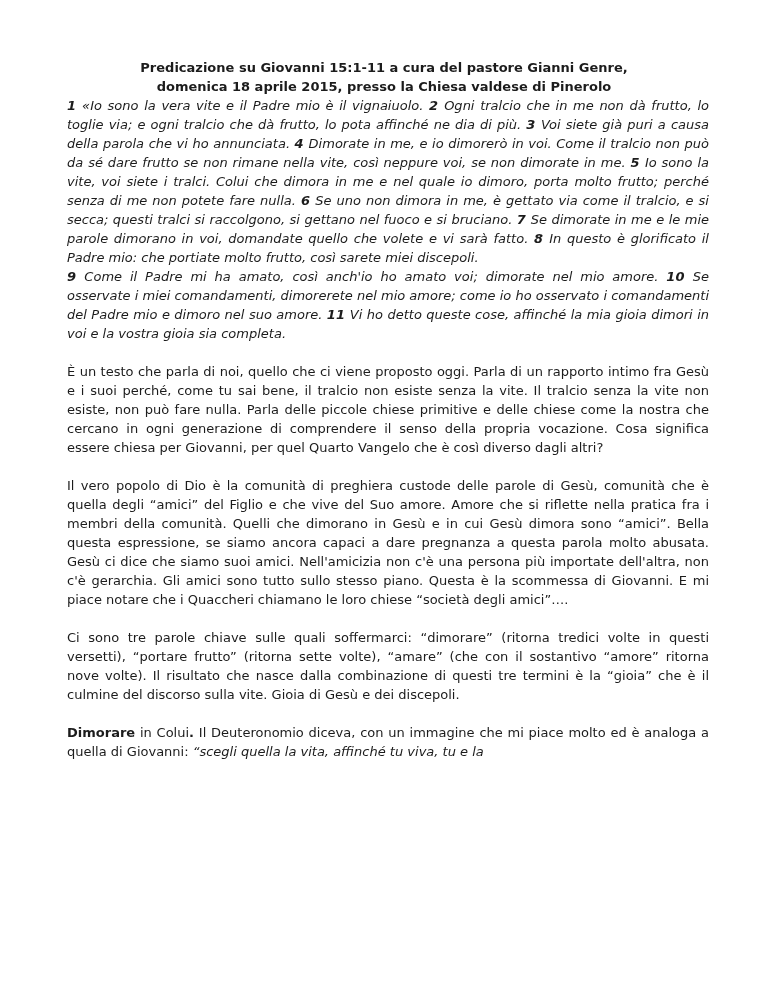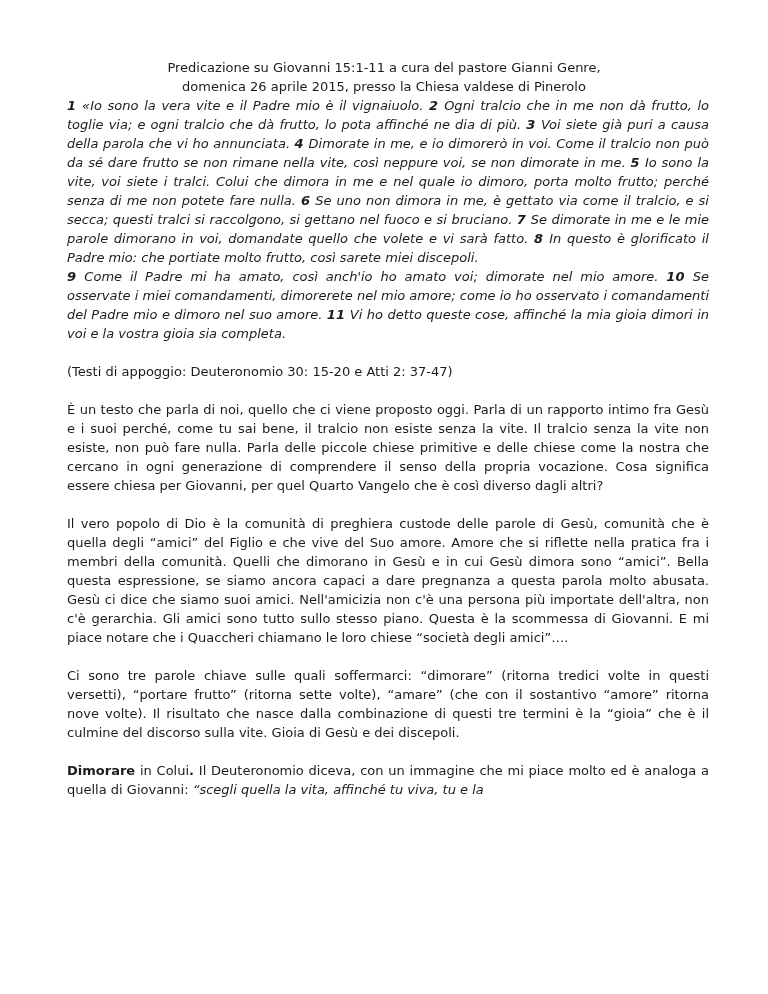--- a/index.html
+++ b/index.html
@@ -14,21 +14,21 @@
     background: #ffffff;
     box-sizing: border-box;
     padding: 58px 59px 20px 59px;
     font-family: "DejaVu Sans", "Liberation Sans", sans-serif;
     font-size: 13px;
     line-height: 19px;
     color: #1c1c1c;
     overflow: hidden;
   }
   .doc-title {
-    font-weight: normal;
+    font-weight: bold;
     text-align: center;
   }
   .doc-title div {
     white-space: nowrap;
   }
   .section-heading {
     font-weight: bold;
     text-align: center;
     margin: 39px 0 27px 0;
   }
@@ -41,23 +41,22 @@
   }
   .b { font-weight: bold; }
   .i { font-style: italic; }
 </style>
 </head>
 <body>
 
 <div class="page">
   <div class="doc-title">
     <div>Predicazione su Giovanni 15:1-11 a cura del pastore Gianni Genre,</div>
-    <div>domenica 26 aprile 2015, presso la Chiesa valdese di Pinerolo</div>
+    <div>domenica 18 aprile 2015, presso la Chiesa valdese di Pinerolo</div>
   </div>
   <div>
       <p class="para scripture"><span class="b">1 </span><span>«Io sono la vera vite e il Padre mio è il vignaiuolo. </span><span class="b">2 </span><span>Ogni tralcio che in me non dà frutto, lo toglie via; e ogni tralcio che dà frutto, lo pota affinché ne dia di più. </span><span class="b">3 </span><span>Voi siete già puri a causa della parola che vi ho annunciata. </span><span class="b">4 </span><span>Dimorate in me, e io dimorerò in voi. Come il tralcio non può da sé dare frutto se non rimane nella vite, così neppure voi, se non dimorate in me. </span><span class="b">5 </span><span>Io sono la vite, voi siete i tralci. Colui che dimora in me e nel quale io dimoro, porta molto frutto; perché senza di me non potete fare nulla. </span><span class="b">6 </span><span>Se uno non dimora in me, è gettato via come il tralcio, e si secca; questi tralci si raccolgono, si gettano nel fuoco e si bruciano. </span><span class="b">7 </span><span>Se dimorate in me e le mie parole dimorano in voi, domandate quello che volete e vi sarà fatto. </span><span class="b">8 </span><span>In questo è glorificato il Padre mio: che portiate molto frutto, così sarete miei discepoli.</span><br><span class="b">9 </span><span>Come il Padre mi ha amato, così anch'io ho amato voi; dimorate nel mio amore. </span><span class="b">10 </span><span>Se osservate i miei comandamenti, dimorerete nel mio amore; come io ho osservato i comandamenti del Padre mio e dimoro nel suo amore. </span><span class="b">11 </span><span>Vi ho detto queste cose, affinché la mia gioia dimori in voi e la vostra gioia sia completa.</span></p>
-      <p class="para"><span>(Testi di appoggio: Deuteronomio 30: 15-20 e Atti 2: 37-47)</span></p>
       <p class="para"><span>È un testo che parla di noi, quello che ci viene proposto oggi. Parla di un rapporto intimo fra Gesù e i suoi perché, come tu sai bene, il tralcio non esiste senza la vite. Il tralcio senza la vite non esiste, non può fare nulla. Parla delle piccole chiese primitive e delle chiese come la nostra che cercano in ogni generazione di comprendere il senso della propria vocazione. Cosa significa essere chiesa per Giovanni, per quel Quarto Vangelo che è così diverso dagli altri?</span></p>
       <p class="para"><span>Il vero popolo di Dio è la comunità di preghiera custode delle parole di Gesù, comunità che è quella degli “amici” del Figlio e che vive del Suo amore. Amore che si riflette nella pratica fra i membri della comunità. Quelli che dimorano in Gesù e in cui Gesù dimora sono “amici”. Bella questa espressione, se siamo ancora capaci a dare pregnanza a questa parola molto abusata. Gesù ci dice che siamo suoi amici. Nell'amicizia non c'è una persona più importate dell'altra, non c'è gerarchia. Gli amici sono tutto sullo stesso piano. Questa è la scommessa di Giovanni. E mi piace notare che i Quaccheri chiamano le loro chiese “società degli amici”….</span></p>
       <p class="para"><span>Ci sono tre parole chiave sulle quali soffermarci: “dimorare” (ritorna tredici volte in questi versetti), “portare frutto” (ritorna sette volte), “amare” (che con il sostantivo “amore” ritorna nove volte). Il risultato che nasce dalla combinazione di questi tre termini è la “gioia” che è il culmine del discorso sulla vite. Gioia di Gesù e dei discepoli.</span></p>
       <p class="para"><span class="b">Dimorare</span><span> in Colui</span><span class="b">.</span><span> Il Deuteronomio diceva, con un immagine che mi piace molto ed è analoga a quella di Giovanni: </span><span class="i">“scegli quella la vita, affinché tu viva, tu e la</span></p>
     </div>
 </div>
 
 </body></html>

